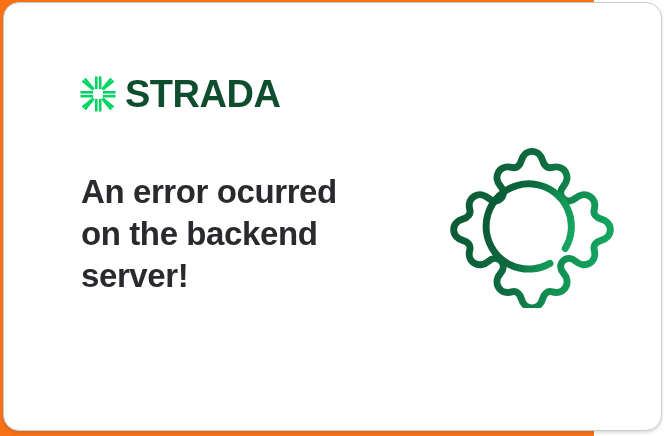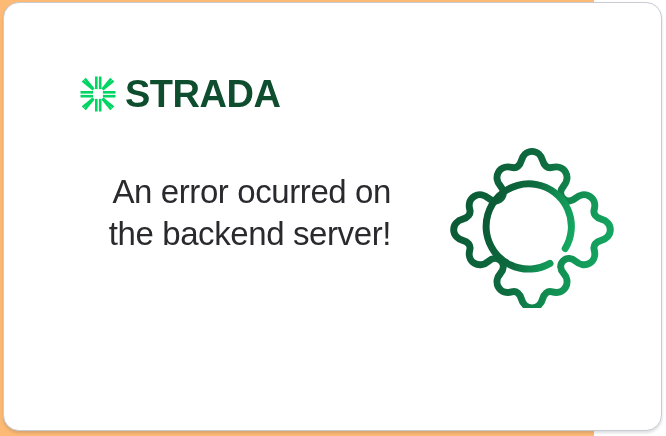--- a/index.html
+++ b/index.html
@@ -11,21 +11,21 @@
     height: 436px;
     background: #ffffff;
     font-family: "Liberation Sans", sans-serif;
     overflow: hidden;
   }
 
   .page {
     position: relative;
     width: 594px;
     height: 436px;
-    background: #fdba74;
+    background: #f97316;
     box-sizing: border-box;
   }
 
   
   .card {
     position: absolute;
     left: 3px;
     top: 2px;
     width: 659px;
     height: 429px;
@@ -60,30 +60,29 @@
     font-weight: bold;
     letter-spacing: -0.5px;
     color: #0e4d2e;
     white-space: nowrap;
     user-select: none;
   }
 
   
   .message {
     position: absolute;
-    left: 87px;
+    left: 77px;
     top: 168px;
     width: 300px;
     font-family: "Liberation Sans", sans-serif;
     font-size: 33px;
     line-height: 42px;
-    font-weight: normal;
+    font-weight: bold;
     letter-spacing: -0.4px;
     color: #2a2a2e;
-    text-align: right;
   }
 
   
   .gear {
     position: absolute;
     left: 446px;
     top: 141px;
     width: 164px;
     height: 164px;
     display: block;

